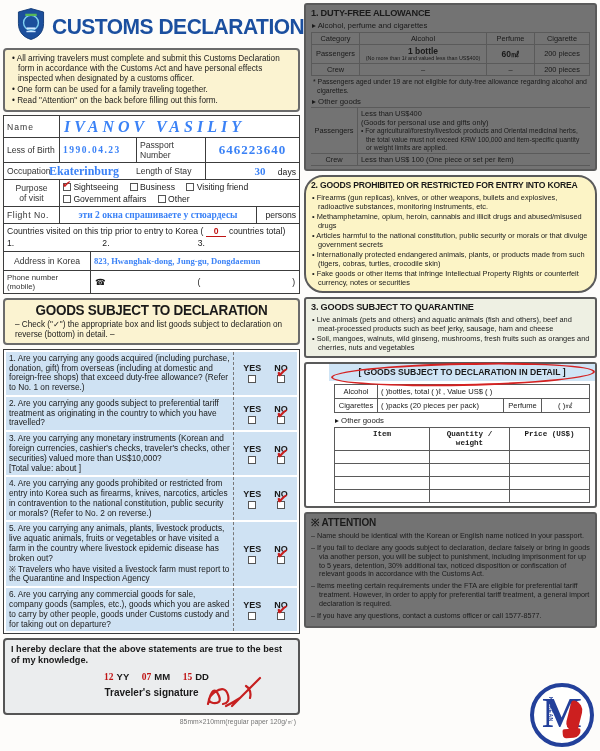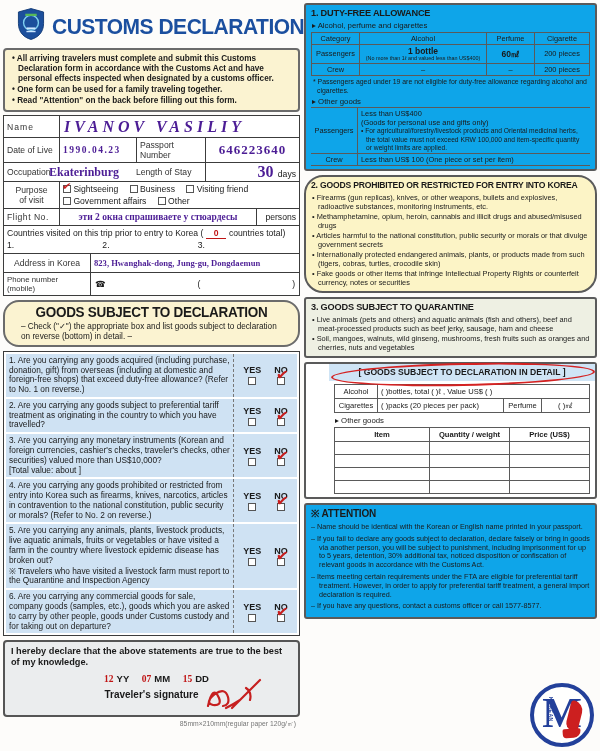--- a/index.html
+++ b/index.html
@@ -8,44 +8,44 @@
     font-family: "Liberation Sans", sans-serif;
     background:#fdfcfa; color:#1a1a1a; position:relative; overflow:hidden;
   }
   .page { display:flex; gap:4px; padding:3px 3px; }
   .col-left { width:297px; flex:none; }
   .col-right { width:293px; flex:none; }
 
   
   .cd-header { display:flex; align-items:center; gap:7px; padding:5px 2px 4px 14px; }
   .cd-title { color:#1b4f9f; font-size:21px; font-weight:bold; letter-spacing:-0.5px; transform:scaleY(1.08); white-space:nowrap; }
-  .notebox { background:#fbf3d1; border:2px solid #6b6b6b; border-radius:4px; padding:4px 5px 3px 5px; font-size:8.2px; line-height:1.22;font-weight:bold; }
+  .notebox { background:#fbf3d1; border:2px solid #6b6b6b; border-radius:4px; padding:4px 5px 3px 5px; font-size:8.2px; line-height:1.22; }
   .notebox .bullet { padding-left:8px; text-indent:-6px; margin-bottom:1px; }
   .bullet::before { content:"• "; }
 
   
   .ftable { border:1.5px solid #3c3c3c; margin-top:3px; font-size:8.6px; background:#fff; }
   .frow { display:flex; border-top:1px solid #3c3c3c; align-items:center; min-height:17px; }
   .frow:first-child { border-top:none; }
   .flabel { padding:2px 3px; color:#333; flex:none; }
   .fsep { border-left:1px solid #3c3c3c; align-self:stretch; }
-  .hw { font-family:"Liberation Serif", serif; color:#4c1d95; font-weight:bold; }
+  .hw { font-family:"Liberation Serif", serif; color:#3b82f6; font-weight:bold; }
   .hw-name { font-style:italic; font-size:16px; letter-spacing:4px; white-space:nowrap; }
   .hw-it { letter-spacing:1.5px; font-size:9.5px; }
   .hw-pass { font-size:13px; letter-spacing:1px; }
   .hw-occ { font-size:12px; margin-left:-2px; }
   .hw-cyr { font-size:9.5px; }
   .chk { display:inline-block; width:8px; height:8px; border:1px solid #555; background:#fff; vertical-align:-1px; position:relative; }
   .optitem { margin-right:9px; white-space:nowrap; }
   .redcheck { position:absolute; left:-2px; top:-10px; color:#c81f1f; font-size:15px; font-weight:bold; transform:rotate(6deg); line-height:1; font-family:"DejaVu Sans",sans-serif; }
   .redcheck.small { font-size:11px; top:-5px; }
   .u-red { color:#c01414; font-weight:bold; border-bottom:1px solid #c01414; padding:0 8px; }
 
   
-  .gsd { background:#fbf3d1; border:2px solid #6b6b6b; border-radius:16px; margin-top:4px; padding:3px 16px; }
+  .gsd { background:#fbf3d1; border:2px solid #6b6b6b; border-radius:4px; margin-top:4px; padding:3px 10px; }
   .gsd-title { text-align:center; font-weight:bold; font-size:13.5px; letter-spacing:-0.3px; transform:scaleY(1.1); }
   .gsd-sub { font-size:8.2px; line-height:1.2; margin-top:2px; }
 
   
   .qwrap { border:1.5px solid #3c3c3c; margin-top:4px; background:#fff; padding:2px; }
   .qrow { display:flex; background:#cfe2f3; margin-bottom:2px; }
   .qrow:last-child { margin-bottom:0; }
   .qtext { flex:1; padding:2px 3px; font-size:8.3px; line-height:1.18; }
   .qnote { margin-top:1px; }
   .qans { width:64px; flex:none; border-left:1px dashed #777; display:flex; justify-content:center; align-items:center; gap:13px; }
@@ -54,21 +54,21 @@
   
   .declbox { border:2px solid #555; border-radius:4px; background:#ebedee; padding:4px 6px 14px 6px; margin-top:4px; font-size:9.2px; font-weight:bold; line-height:1.2; position:relative; }
   .dateline { text-align:center; margin-top:5px; font-size:9.5px; }
   .dateline .num { color:#c01414; margin:0 3px 0 10px; }
   .sigline { text-align:center; margin-top:3px; font-size:10px; }
   .sig-svg { position:absolute; right:34px; bottom:0px; }
   .paperspec { text-align:right; font-size:6.8px; color:#777; padding:2px 4px 0 0; }
 
   
   .sect { border:2px solid #5a5a5a; border-radius:3px; padding:3px 5px; margin-bottom:4px; font-size:7.4px; line-height:1.22; }
-  .tan { background:#0ea5e9; } .yel { background:#fcf4c6;border-radius:19px; } .gry { background:#eef0e3; } .wht { background:#fff;padding-left:28px; }
+  .tan { background:#737373; } .yel { background:#fcf4c6;border-radius:19px; } .gry { background:#eef0e3; } .wht { background:#fff;padding-left:28px; }
   .sect-title { font-weight:bold; font-size:9.2px; letter-spacing:-0.2px; }
   .arrow-bullet { padding-left:9px; text-indent:-8px; margin:2px 0 1px 0; font-size:7.8px; }
   .arrow-bullet::before { content:"▸ "; }
   .dash-item { padding-left:8px; text-indent:-8px; margin-bottom:3px; }
   .dash-item::before { content:"– "; }
   .dot-item { padding-left:7px; text-indent:-6px; margin-bottom:1px; }
   .dot-item::before { content:"• "; }
 
   .dtable { border:1px solid #5a5a5a; margin:1px 0 2px 0; }
   .trow { display:flex; border-top:1px solid #5a5a5a; align-items:stretch; text-align:center; }
@@ -92,21 +92,21 @@
   .mrow { display:flex; border-top:1px solid #5a5a5a; align-items:center; }
   .mrow:first-child { border-top:none; }
   .mlabel { width:42px; flex:none; padding:2px; text-align:center; }
   .mval { flex:1; border-left:1px solid #5a5a5a; padding:2px 3px; }
   .mplabel { width:38px; flex:none; border-left:1px solid #5a5a5a; padding:2px; text-align:center; }
   .mpval { width:48px; flex:none; border-left:1px solid #5a5a5a; padding:2px; text-align:center; }
 
   .itable { border:1px solid #5a5a5a; margin-top:1px; }
   .irow { display:flex; border-top:1px solid #5a5a5a; text-align:center; }
   .irow:first-child { border-top:none; }
-  .icell { border-left:1px solid #5a5a5a; padding:2px; min-height:12px; }
+  .icell { border-left:1px solid #5a5a5a; padding:2px; min-height:12px;font-family:Liberation Mono, monospace; }
   .icell:first-child { border-left:none; }
   .ic1 { flex:1.2; } .ic2 { flex:1; } .ic3 { flex:1; }
   .ihead { font-weight:bold; font-size:7.6px; }
 
   .watermark { position:absolute; right:6px; bottom:4px; width:64px; height:64px; border-radius:50%; border:4px solid #23409a; background:rgba(255,255,255,0.78); display:flex; align-items:center; justify-content:center; z-index:5; }
   .wm-m { color:#23409a; font-size:42px; font-weight:bold; font-family:"Liberation Serif",serif; line-height:1; margin-top:-4px; }
   .wm-red { position:absolute; right:9px; top:14px; width:13px; height:30px; background:#cc1f1f; border-radius:3px 10px 2px 8px; transform:rotate(14deg); }
   .wm-red::after { content:""; position:absolute; left:-1px; bottom:-7px; width:18px; height:9px; background:#cc1f1f; border-radius:2px 2px 8px 4px; transform:rotate(-18deg); }
   .wm-v1 { position:absolute; left:14px; top:10px; color:#23409a; font-size:5px; font-weight:bold; writing-mode:vertical-rl; letter-spacing:0.5px; }
   .wm-v2 { position:absolute; right:3px; top:18px; color:#fff; font-size:4.5px; font-weight:bold; writing-mode:vertical-rl; z-index:2; }
@@ -138,35 +138,35 @@
       <div class="bullet">Read "Attention" on the back before filling out this form.</div>
     </div>
 
     <div class="ftable">
       <div class="frow" style="min-height:21px;">
         <div class="flabel" style="width:55px; letter-spacing:1px;">Name</div>
         <div class="fsep"></div>
         <div style="flex:1; padding:0 4px;" class="hw hw-name">IVANOV VASILIY</div>
       </div>
       <div class="frow">
-        <div class="flabel" style="width:55px;">Date of Live</div>
+        <div class="flabel" style="width:55px;">Less of Birth</div>
         <div class="fsep"></div>
         <div style="width:76px; padding:0 3px;" class="hw hw-it">1990.04.23</div>
         <div class="fsep"></div>
         <div class="flabel" style="width:68px;">Passport Number</div>
         <div class="fsep"></div>
         <div style="flex:1; text-align:center;" class="hw hw-pass">646223640</div>
       </div>
       <div class="frow">
         <div class="flabel" style="width:47px;">Occupation</div>
         <div style="width:84px;" class="hw hw-occ">Ekaterinburg</div>
         <div class="flabel" style="width:72px;">Length of Stay</div>
         <div class="fsep"></div>
         <div style="flex:1; text-align:right; padding-right:3px;">
-          <span class="hw" style="font-size:16px; margin-right:2px;">30</span>
+          <span class="hw" style="font-size:11px; margin-right:10px;">30</span>
           <span>days</span>
         </div>
       </div>
       <div class="frow" style="min-height:26px;">
         <div class="flabel" style="width:55px; text-align:center;">
           <div>Purpose</div>
           <div>of visit</div>
         </div>
         <div class="fsep"></div>
         <div style="flex:1; padding:1px 3px; line-height:1.4;">
@@ -451,21 +451,21 @@
             <div class="icell ic1"></div>
             <div class="icell ic2"></div>
             <div class="icell ic3"></div>
           </div>
       </div>
     </div>
 
     <div class="sect tan">
       <div class="sect-title" style="font-size:10px;">※  ATTENTION</div>
       <div style="margin-top:3px; font-size:7.2px;">
-        <div class="dash-item">Name should be identical with the Korean or English name printed in your passport.</div>
+        <div class="dash-item">Name should be identical with the Korean or English name noticed in your passport.</div>
         <div class="dash-item">If you fail to declare any goods subject to declaration, declare falsely or bring in goods via another person, you will be subject to punishment, including imprisonment for up to 5 years, detention, 30% additional tax, noticed disposition or confiscation of relevant goods in accordance with the Customs Act.</div>
         <div class="dash-item">Items meeting certain requirements under the FTA are eligible for preferential tariff treatment. However, in order to apply for preferential tariff treatment, a general import declaration is required.</div>
         <div class="dash-item">If you have any questions, contact a customs officer or call 1577-8577.</div>
       </div>
     </div>
 
   </div>
 </div>
 
 <div class="watermark">

